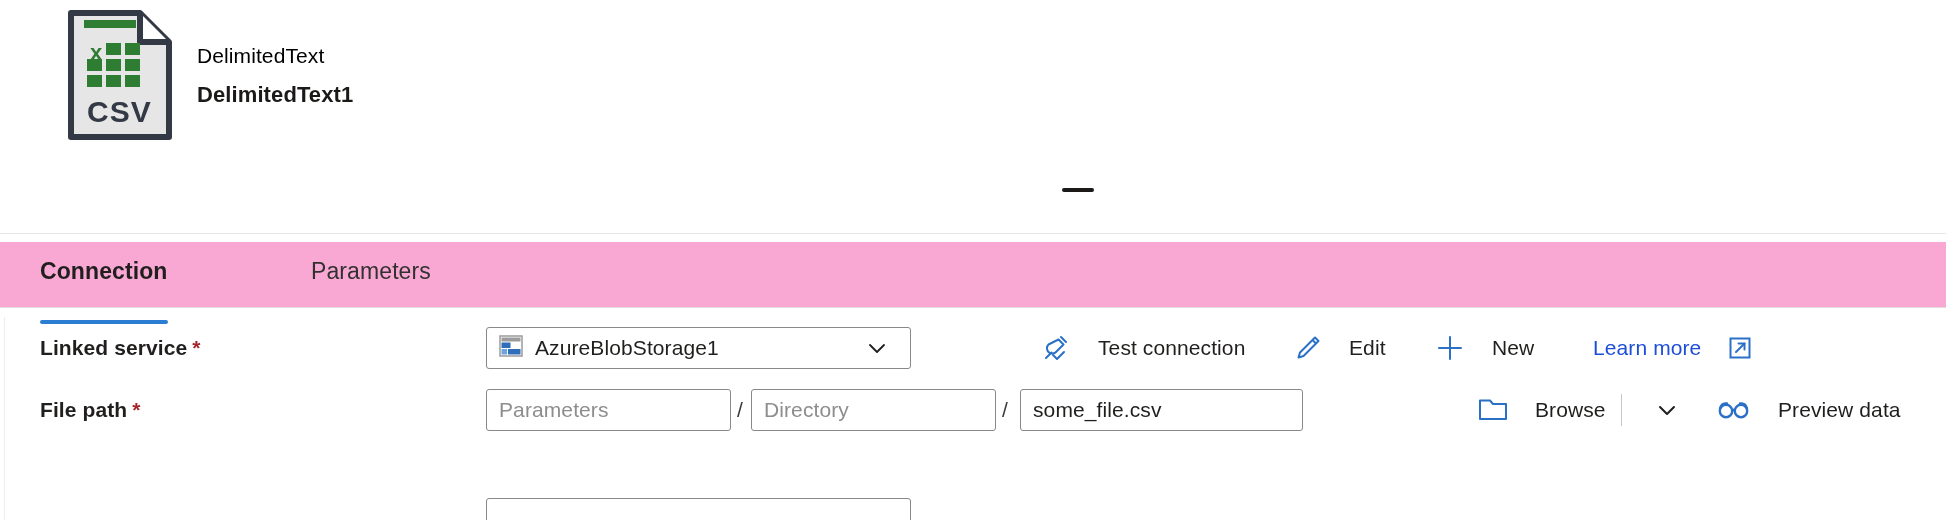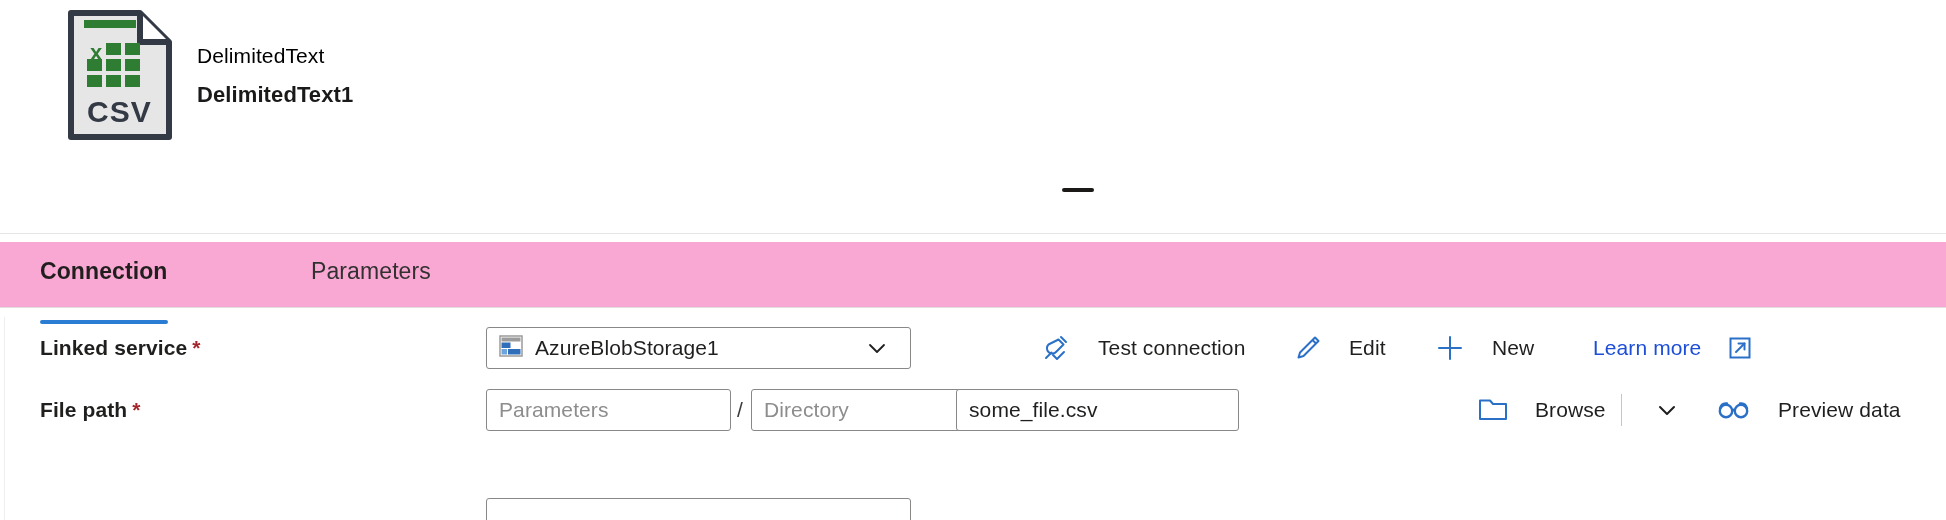--- a/index.html
+++ b/index.html
@@ -148,21 +148,21 @@
     letter-spacing: .1px;
     cursor: text;
     overflow: hidden;
     white-space: nowrap;
   }
   .tinput.ph { color: #8d8d8d; }
   .tinput.val { color: #201f1e; }
 
   #fp-container { left: 486px; width: 245px; }
   #fp-directory { left: 751px; width: 245px; }
-  #fp-file      { left: 956px; width: 283px; }
+  #fp-file      { left: 1020px; width: 283px; }
 
   .slash {
     position: absolute;
     top: 50%;
     transform: translateY(-50%);
     font-size: 21px;
     color: #3b3a39;
   }
   #slash-1 { left: 737px; }
   #slash-2 { left: 1002px; }

